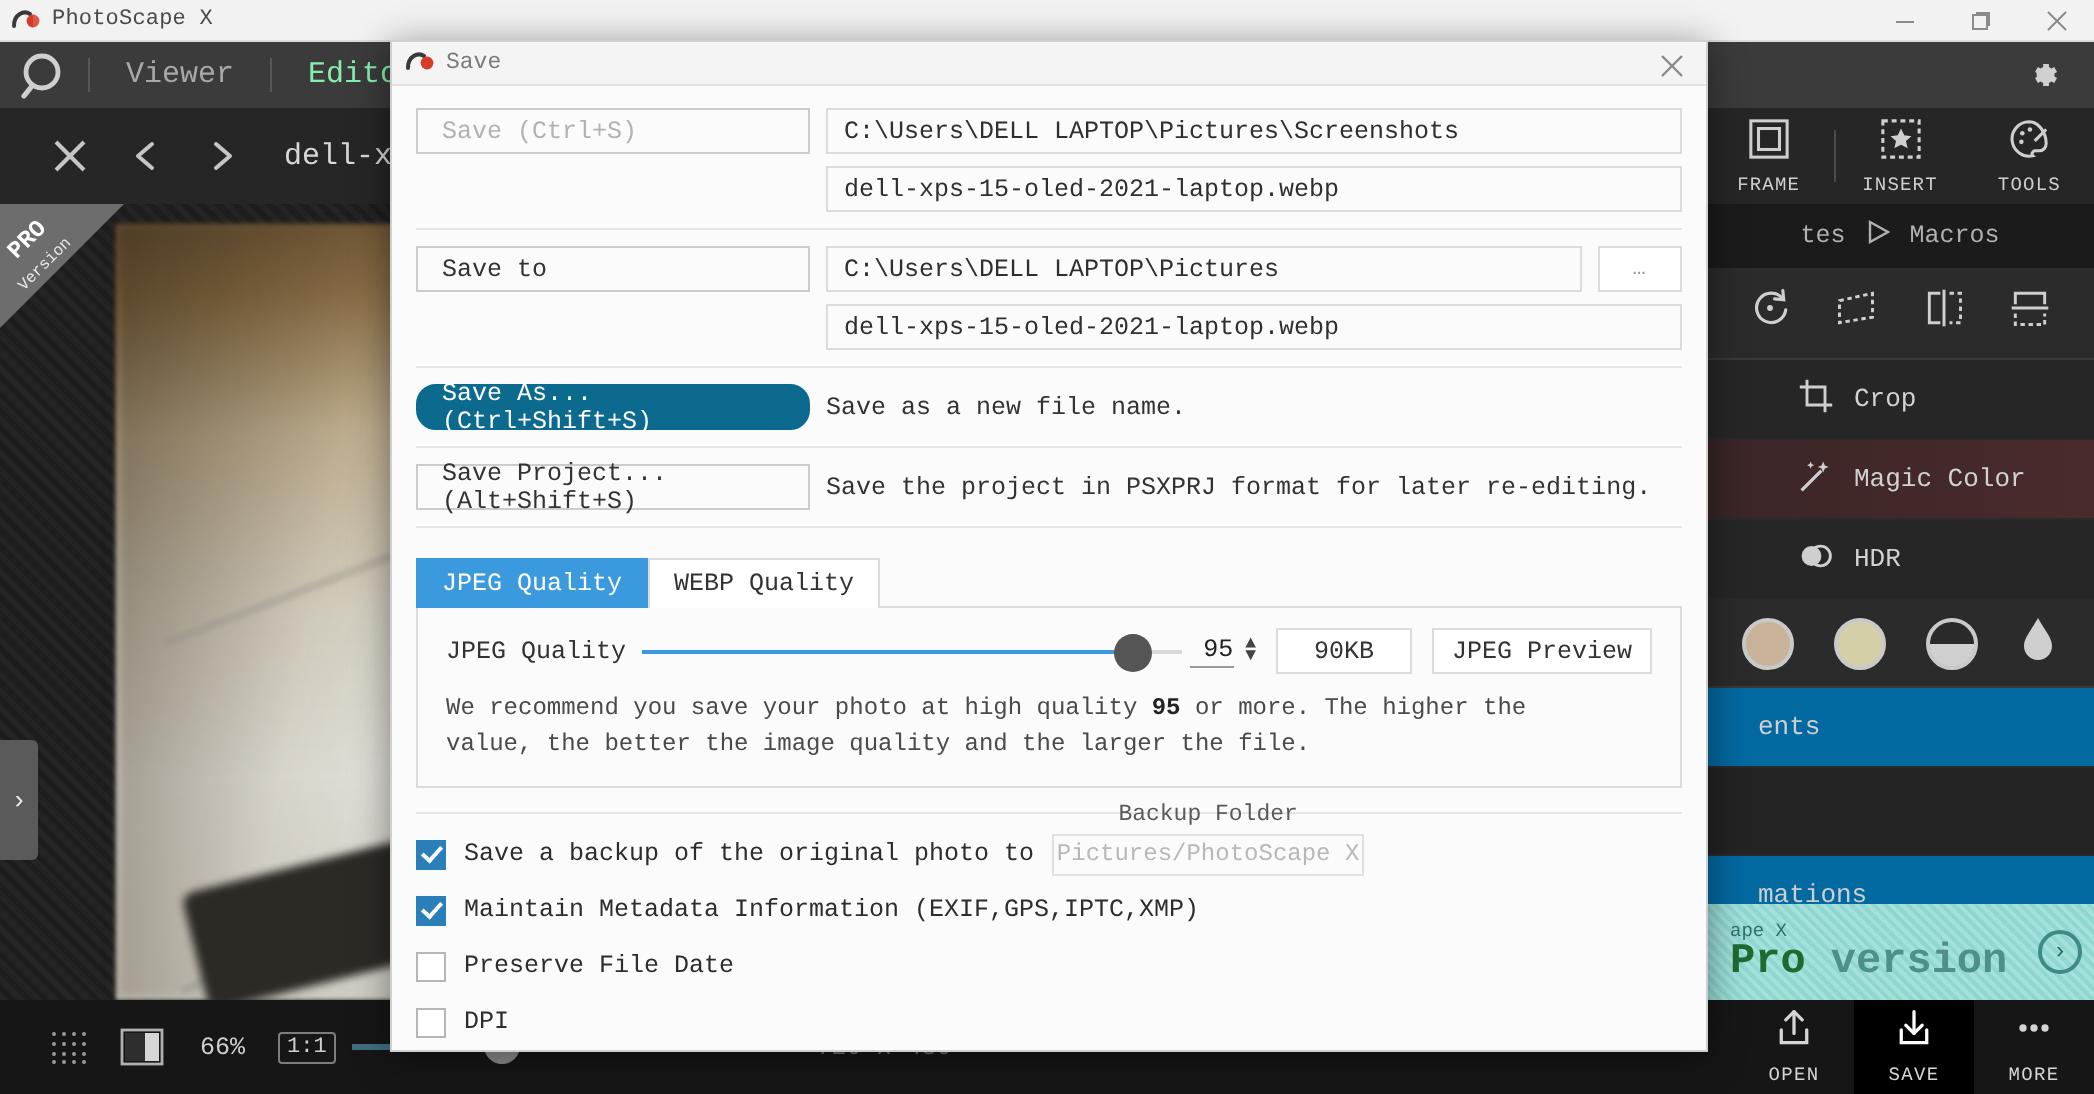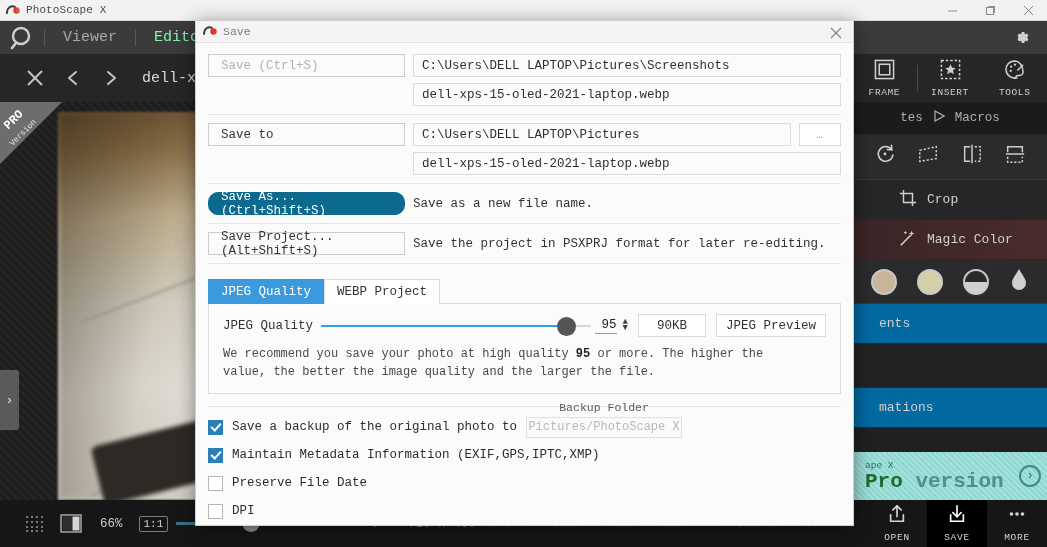--- a/index.html
+++ b/index.html
@@ -449,20 +449,29 @@
     </div>
     <div class="rp-item hl">
       <span>
         <svg width="18" height="18" viewBox="0 0 20 20">
           <line x1="2" y1="18" x2="13" y2="7" stroke="#cfcfcf" stroke-width="1.8"></line>
           <path d="M14 2 l.9 2.1 2.1.9-2.1.9-.9 2.1-.9-2.1-2.1-.9 2.1-.9z" fill="#cfcfcf"></path>
           <path d="M7 2 l.6 1.4 1.4.6-1.4.6L7 6l-.6-1.4L5 4l1.4-.6z" fill="#cfcfcf"></path>
         </svg>
       </span>
       <span>Magic Color</span>
+    </div>
+    <div class="rp-item">
+      <span>
+        <svg width="18" height="18" viewBox="0 0 20 20">
+          <circle cx="7.5" cy="10" r="5.5" fill="#cfcfcf"></circle>
+          <circle cx="12.5" cy="10" r="5.5" fill="none" stroke="#cfcfcf" stroke-width="1.6"></circle>
+        </svg>
+      </span>
+      <span>HDR</span>
     </div>
 
     <div class="rp-swatches">
       <span class="sw" style="background:#c9b49a"></span>
       <span class="sw" style="background:#d5cfa8"></span>
       <span class="sw" style="background:linear-gradient(#2a2a2a 50%,#d0d0d0 50%)"></span>
       <span>
         <svg width="20" height="24" viewBox="0 0 20 24">
             <path d="M10 2 C14 9, 17 12, 17 16 a7 7 0 0 1-14 0 C3 12, 6 9, 10 2z" fill="#cfcfcf"></path>
           </svg>
@@ -633,21 +642,21 @@
       <div class="row">
         <div class="btn-left">Save Project...   (Alt+Shift+S)</div>
         <div class="desc">Save the project in PSXPRJ format for later re-editing.</div>
       </div>
 
       <div class="hr"></div>
 
       <div class="qgroup">
         <div class="qtabs">
           <div class="qtab active">JPEG Quality</div>
-          <div class="qtab">WEBP Project</div>
+          <div class="qtab">WEBP Quality</div>
         </div>
         <div class="qbox">
           <div class="qrow">
             <span class="qlabel">JPEG Quality</span>
             <span class="qslider">
               <span class="qtrack"></span>
               <span class="qfill"></span>
               <span class="qknob"></span>
             </span>
             <span class="qval">95</span>

